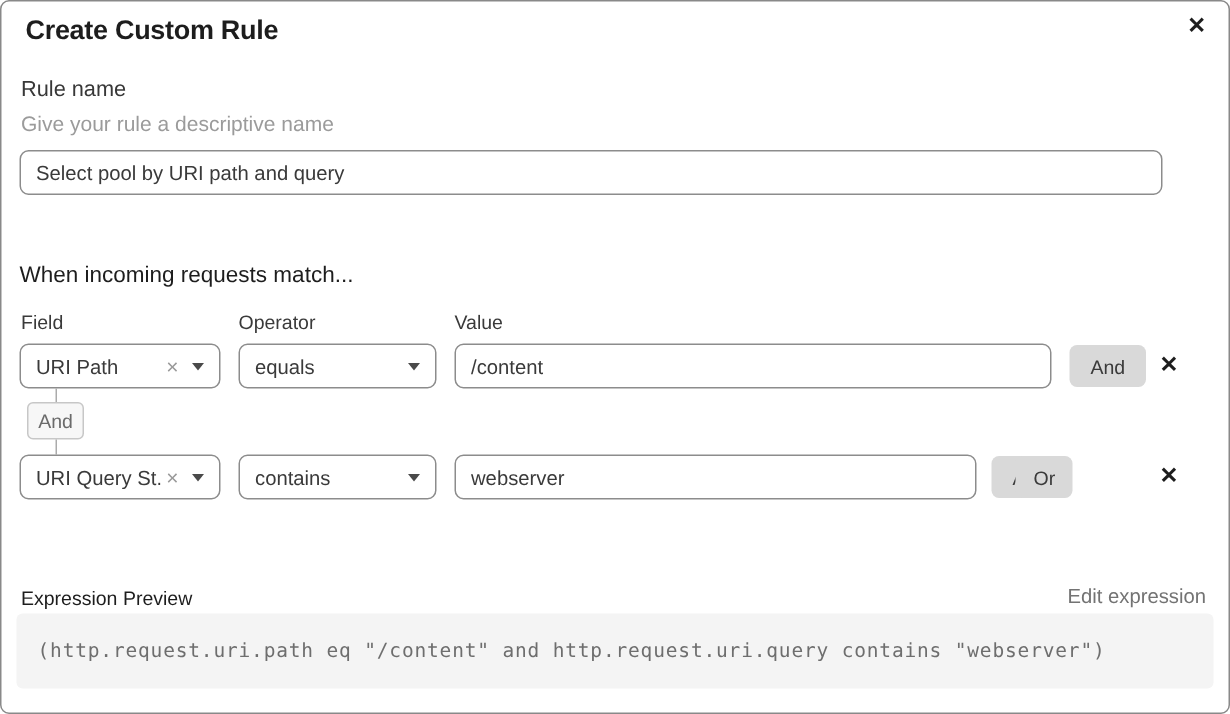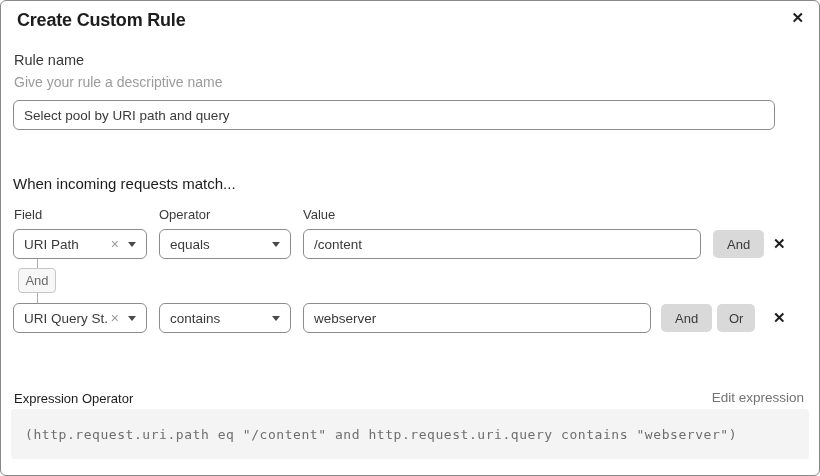--- a/index.html
+++ b/index.html
@@ -49,21 +49,21 @@
   .value-input { top:0; left:302px; }
   .row-0 .value-input { width:398px; }
   .row-1 .value-input { width:348px; }
   .logic-btn {
     position:absolute; top:1px; height:28px; border:none; border-radius:5px;
     background:#d9d9d9; color:#3a3a3a; font-family:"Liberation Sans", sans-serif;
     font-size:13px; cursor:pointer; padding:0 14px;
   }
   .row-0 .btn-and { left:712px; }
   .row-1 .btn-and { left:660px; }
-  .row-1 .btn-or  { left:716px; padding:0 12px; }
+  .row-1 .btn-or  { left:676px; padding:0 12px; }
   .delete-x {
     position:absolute; left:772px; top:5px; font-size:15px; font-weight:700;
     color:#1d1d1d; cursor:pointer; line-height:20px;
   }
   .connector-line { position:absolute; left:36px; width:1px; background:#ababab; }
   .line-top { top:258px; height:9px; }
   .line-bottom { top:292px; height:10px; }
   .connector-chip {
     position:absolute; left:17px; top:267px; width:38px; height:25px;
     background:#f7f7f7; border:1px solid #c7c7c7; border-radius:4px;
@@ -132,19 +132,19 @@
     <div class="select-box select-operator">
       <span class="select-label">contains</span>
       <span class="caret"></span>
     </div>
     <input class="text-input value-input" value="webserver" style="">
     <button class="logic-btn btn-and">And</button>
     <button class="logic-btn btn-or">Or</button>
     <div class="delete-x">✕</div>
   </div>
 
-  <div class="expr-label">Expression Operator</div>
+  <div class="expr-label">Expression Preview</div>
   <a class="expr-edit-link">Edit expression</a>
   <div class="expr-box">
     <div class="expr-code">(http.request.uri.path eq "/content" and http.request.uri.query contains "webserver")</div>
   </div>
 
 </div>
 
 </body></html>

